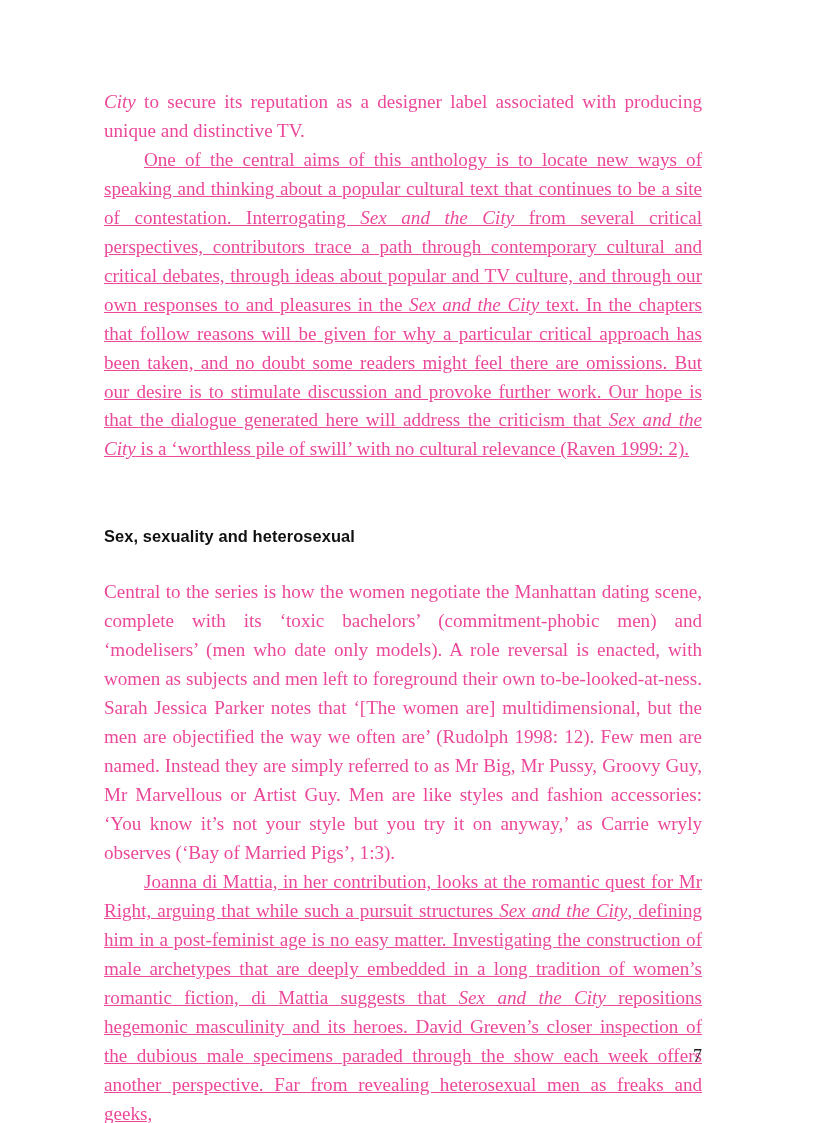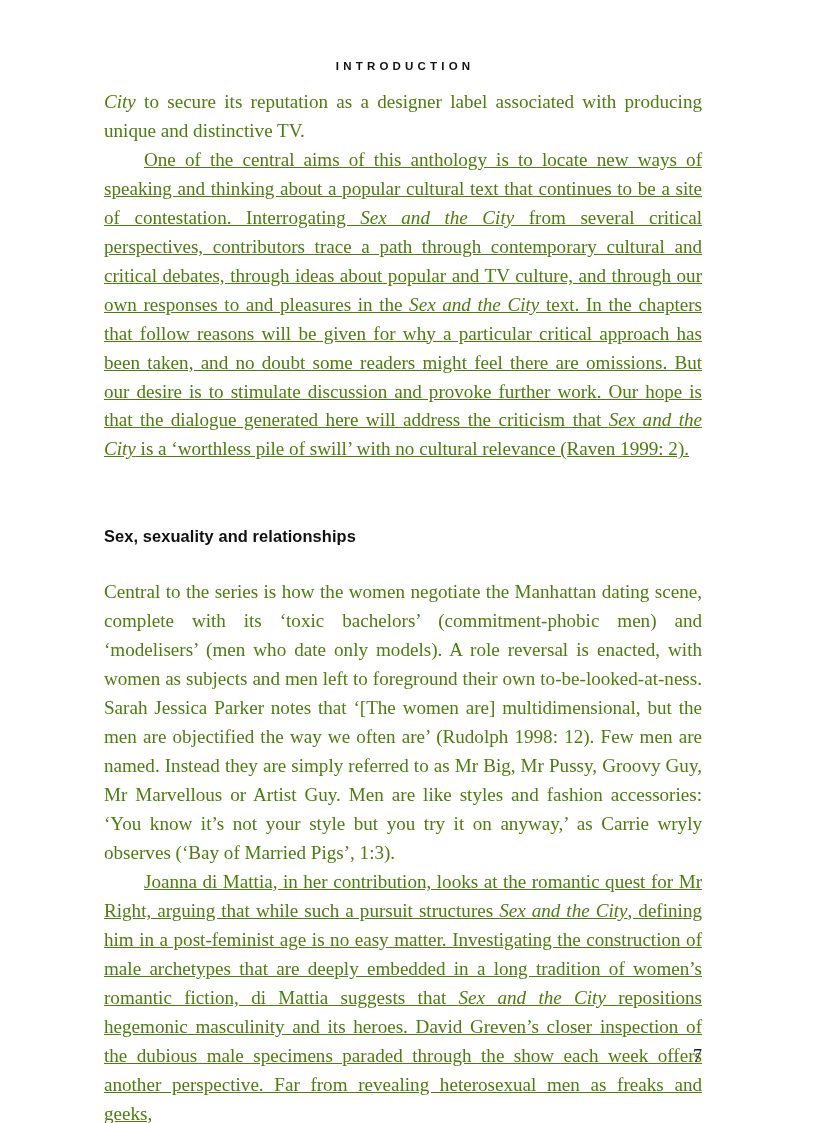--- a/index.html
+++ b/index.html
@@ -42,21 +42,21 @@
     width: 598px;
   }
   p.body-par {
     margin: 0;
     font-size: 19.1px;
     line-height: 28.95px;
     text-align: justify;
     text-justify: inter-word;
     -webkit-hyphens: none;
     hyphens: none;
-    color: #4d7c0f;
+    color: #ec4899;
   }
   p.indent {
     text-indent: 40px;
     text-decoration: underline;
   }
   p.body-par i {
     font-style: italic;
   }
   .section-heading {
     margin: 0;
@@ -77,31 +77,30 @@
     text-align: right;
     font-size: 18px;
     color: #1c1c1c;
   }
 </style>
 </head>
 <body>
 
 <div class="page">
 
-  <div class="running-head">INTRODUCTION</div>
 
   <div class="text-column">
 
     <p class="body-par"><i>City</i> to secure its reputation as a designer label associated with producing unique and distinctive TV.</p>
 
     <p class="body-par indent">One of the central aims of this anthology is to locate new ways of speaking and thinking about a popular cultural text that continues to be a site of contestation. Interrogating <i>Sex and the City</i> from several critical perspectives, contributors trace a path through contemporary cultural and critical debates, through ideas about popular and TV culture, and through our own responses to and pleasures in the <i>Sex and the City</i> text. In the chapters that follow reasons will be given for why a particular critical approach has been taken, and no doubt some readers might feel there are omissions. But our desire is to stimulate discussion and provoke further work. Our hope is that the dialogue generated here will address the criticism that <i>Sex and the City</i> is a ‘worthless pile of swill’ with no cultural relevance (Raven 1999: 2).</p>
 
     <div class="gap-before-heading"></div>
 
-    <h2 class="section-heading">Sex, sexuality and relationships</h2>
+    <h2 class="section-heading">Sex, sexuality and heterosexual</h2>
 
     <div class="gap-after-heading"></div>
 
     <p class="body-par">Central to the series is how the women negotiate the Manhattan dating scene, complete with its ‘toxic bachelors’ (commitment-phobic men) and ‘modelisers’ (men who date only models). A role reversal is enacted, with women as subjects and men left to foreground their own to-be-looked-at-ness. Sarah Jessica Parker notes that ‘[The women are] multidimensional, but the men are objectified the way we often are’ (Rudolph 1998: 12). Few men are named. Instead they are simply referred to as Mr Big, Mr Pussy, Groovy Guy, Mr Marvellous or Artist Guy. Men are like styles and fashion accessories: ‘You know it’s not your style but you try it on anyway,’ as Carrie wryly observes (‘Bay of Married Pigs’, 1:3).</p>
 
     <p class="body-par indent">Joanna di Mattia, in her contribution, looks at the romantic quest for Mr Right, arguing that while such a pursuit structures <i>Sex and the City</i>, defining him in a post-feminist age is no easy matter. Investigating the construction of male archetypes that are deeply embedded in a long tradition of women’s romantic fiction, di Mattia suggests that <i>Sex and the City</i> repositions hegemonic masculinity and its heroes. David Greven’s closer inspection of the dubious male specimens paraded through the show each week offers another perspective. Far from revealing heterosexual men as freaks and geeks,</p>
 
   </div>
 
   <div class="folio">7</div>

